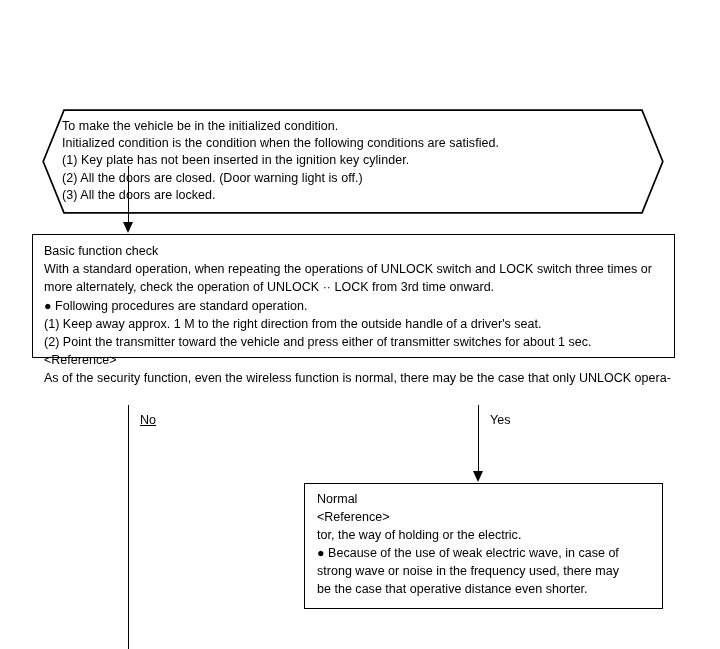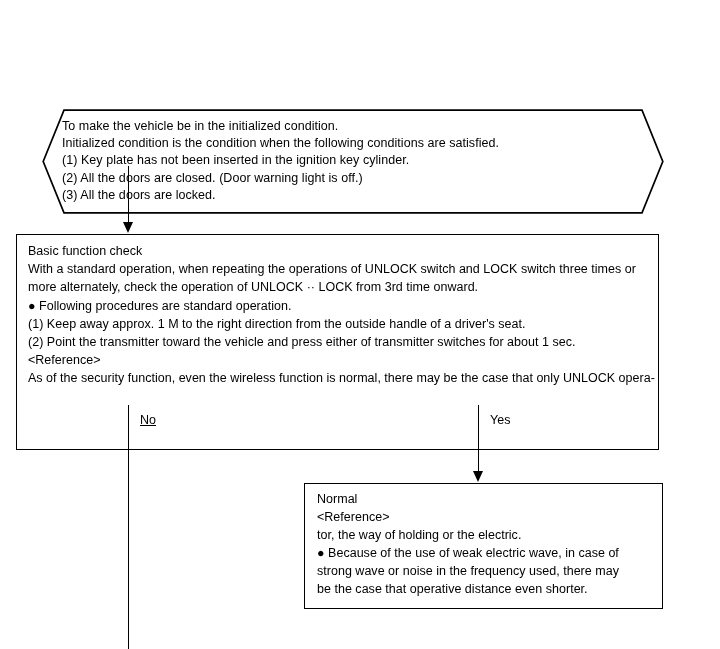--- a/index.html
+++ b/index.html
@@ -70,24 +70,24 @@
     width: 0;
     height: 0;
     border-left: 5.5px solid transparent;
     border-right: 5.5px solid transparent;
     border-top: 11px solid #000;
   }
 
   
   .basic-box {
     position: absolute;
-    left: 16px;
+    left: 32px;
     top: 234px;
     width: 643px;
-    height: 216px;
+    height: 124px;
     border: 1.6px solid #000;
     box-sizing: border-box;
     background: #fff;
   }
   .basic-text {
     position: absolute;
     left: 11px;
     top: 7px;
     width: 622px;
     font-size: 12.5px;

